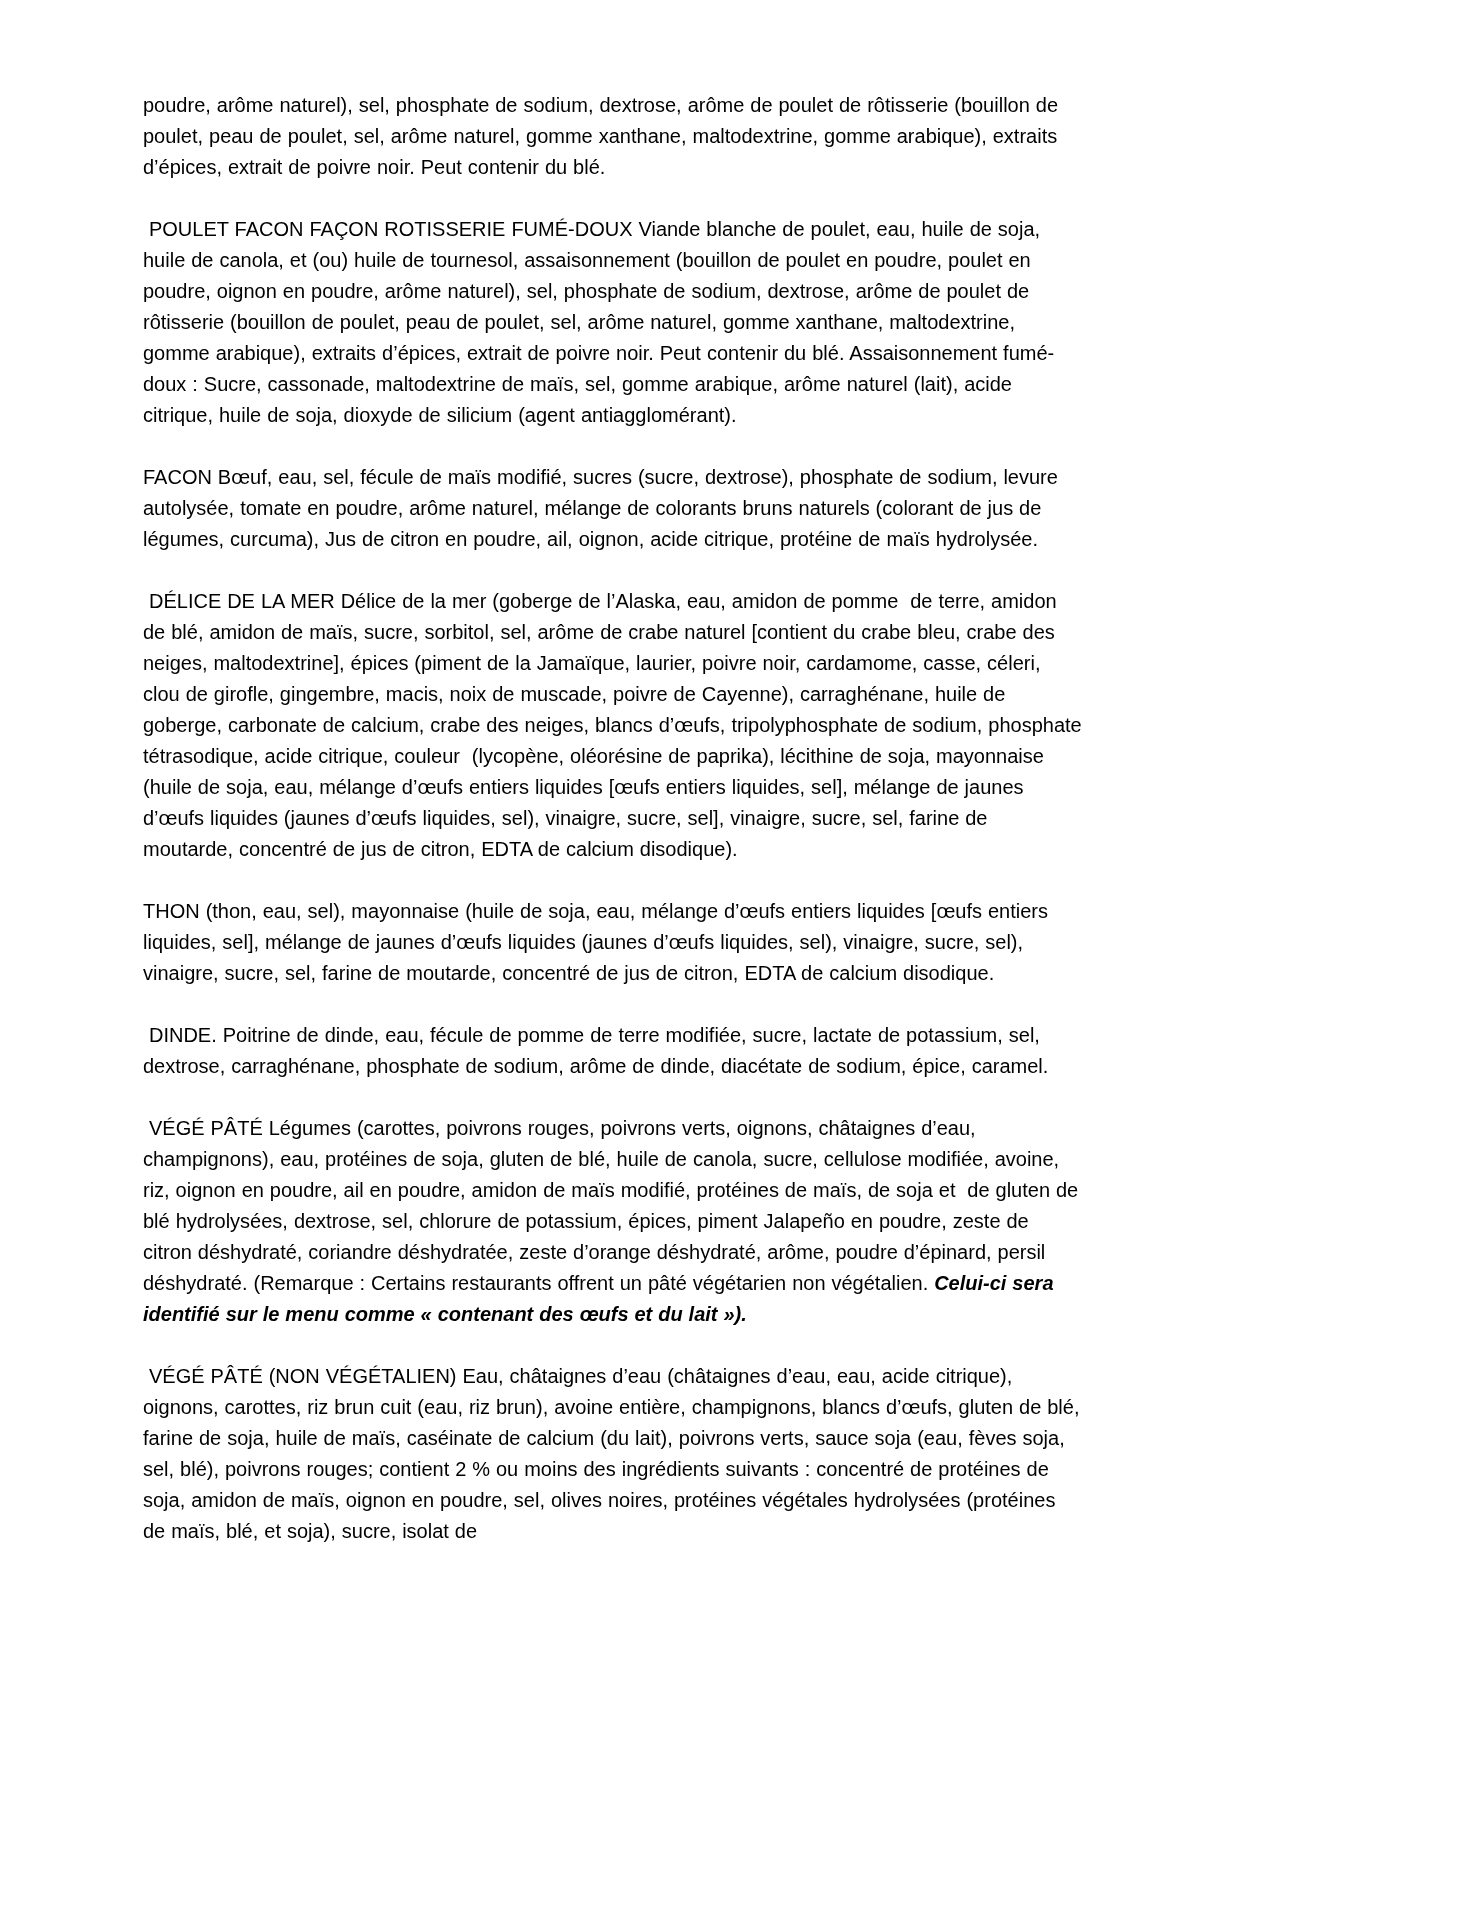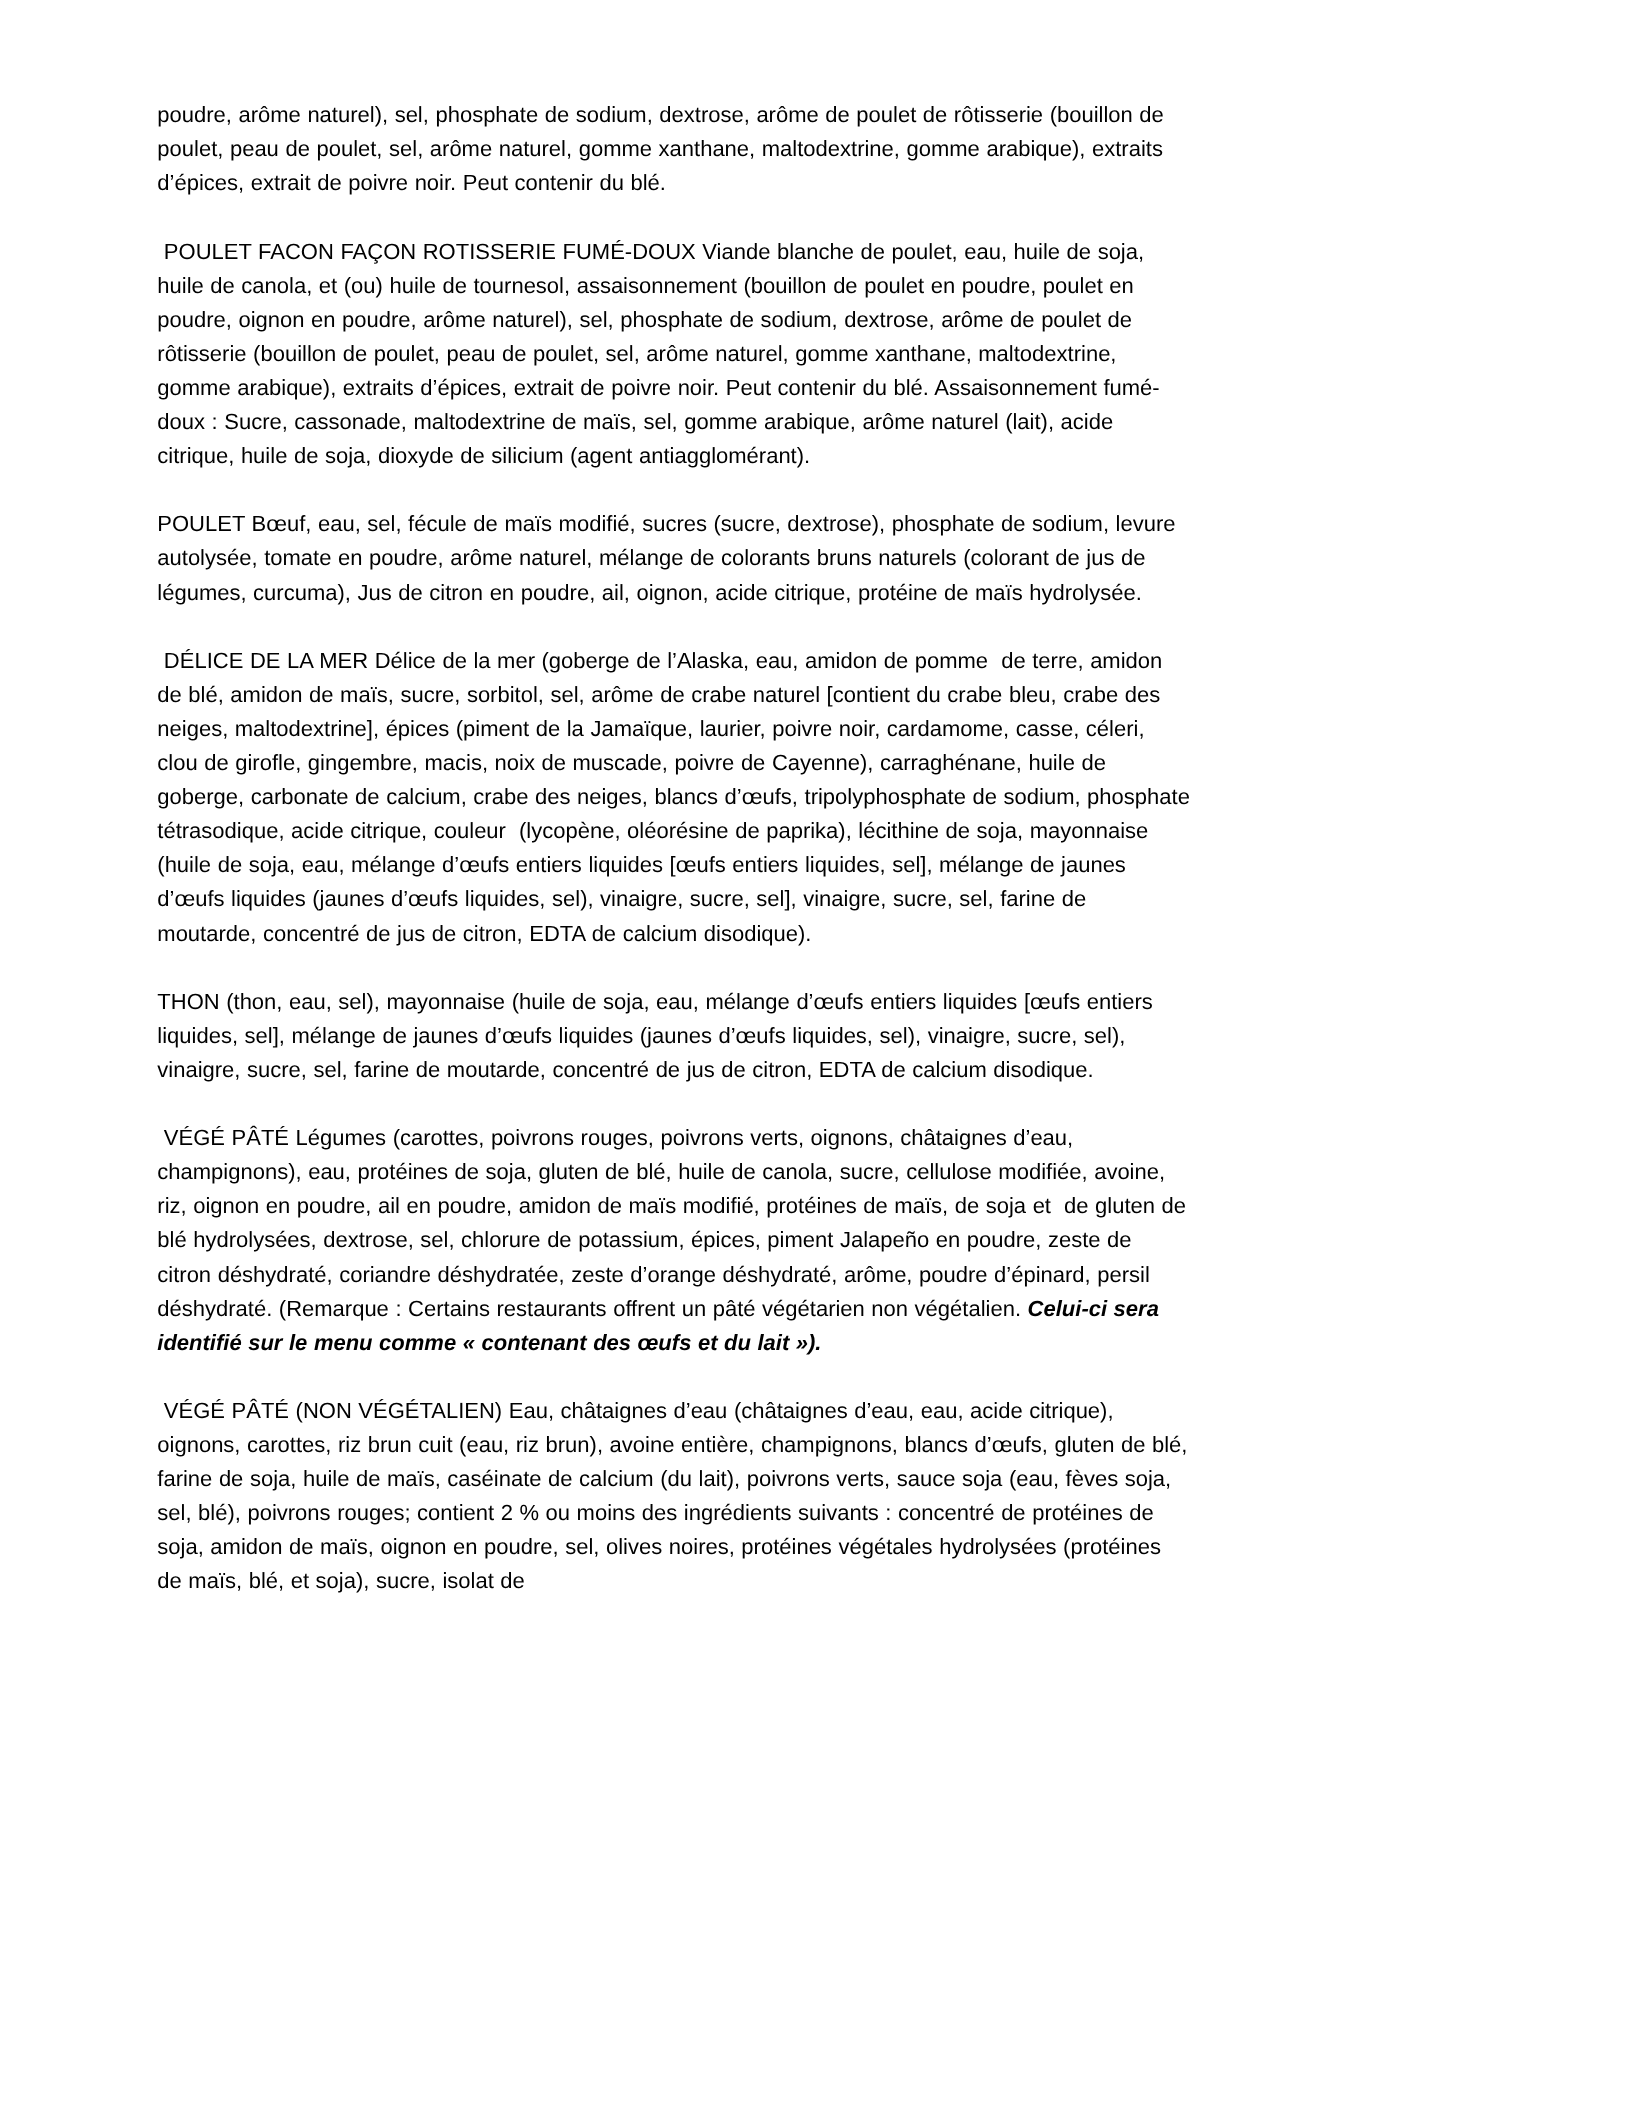--- a/index.html
+++ b/index.html
@@ -31,19 +31,20 @@
   .seg-bold { font-weight: 400; font-style: normal; }
   .seg-bolditalic { font-weight: 700; font-style: italic; }
 </style>
 </head>
 <body>
 
 <div class="page">
   <div class="doc" id="doc">
       <p class="para"><span class="seg-normal">poudre, arôme naturel), sel, phosphate de sodium, dextrose, arôme de poulet de rôtisserie (bouillon de poulet, peau de poulet, sel, arôme naturel, gomme xanthane, maltodextrine, gomme arabique), extraits d’épices, extrait de poivre noir. Peut contenir du blé.</span></p>
       <p class="para"><span class="seg-bold"> POULET FACON FAÇON ROTISSERIE FUMÉ-DOUX </span><span class="seg-normal">Viande blanche de poulet, eau, huile de soja, huile de canola, et (ou) huile de tournesol, assaisonnement (bouillon de poulet en poudre, poulet en poudre, oignon en poudre, arôme naturel), sel, phosphate de sodium, dextrose, arôme de poulet de rôtisserie (bouillon de poulet, peau de poulet, sel, arôme naturel, gomme xanthane, maltodextrine, gomme arabique), extraits d’épices, extrait de poivre noir. Peut contenir du blé. Assaisonnement fumé-doux : Sucre, cassonade, maltodextrine de maïs, sel, gomme arabique, arôme naturel (lait), acide citrique, huile de soja, dioxyde de silicium (agent antiagglomérant).</span></p>
-      <p class="para"><span class="seg-bold">POULET </span><span class="seg-normal">Bœuf, eau, sel, fécule de maïs modifié, sucres (sucre, dextrose), phosphate de sodium, levure autolysée, tomate en poudre, arôme naturel, mélange de colorants bruns naturels (colorant de jus de légumes, curcuma), Jus de citron en poudre, ail, oignon, acide citrique, protéine de maïs hydrolysée.</span></p>
+      <p class="para"><span class="seg-bold">FACON </span><span class="seg-normal">Bœuf, eau, sel, fécule de maïs modifié, sucres (sucre, dextrose), phosphate de sodium, levure autolysée, tomate en poudre, arôme naturel, mélange de colorants bruns naturels (colorant de jus de légumes, curcuma), Jus de citron en poudre, ail, oignon, acide citrique, protéine de maïs hydrolysée.</span></p>
       <p class="para"><span class="seg-bold"> DÉLICE DE LA MER </span><span class="seg-normal">Délice de la mer (goberge de l’Alaska, eau, amidon de pomme  de terre, amidon de blé, amidon de maïs, sucre, sorbitol, sel, arôme de crabe naturel [contient du crabe bleu, crabe des neiges, maltodextrine], épices (piment de la Jamaïque, laurier, poivre noir, cardamome, casse, céleri, clou de girofle, gingembre, macis, noix de muscade, poivre de Cayenne), carraghénane, huile de goberge, carbonate de calcium, crabe des neiges, blancs d’œufs, tripolyphosphate de sodium, phosphate tétrasodique, acide citrique, couleur  (lycopène, oléorésine de paprika), lécithine de soja, mayonnaise (huile de soja, eau, mélange d’œufs entiers liquides [œufs entiers liquides, sel], mélange de jaunes d’œufs liquides (jaunes d’œufs liquides, sel), vinaigre, sucre, sel], vinaigre, sucre, sel, farine de moutarde, concentré de jus de citron, EDTA de calcium disodique).</span></p>
       <p class="para"><span class="seg-bold">THON </span><span class="seg-normal">(thon, eau, sel), mayonnaise (huile de soja, eau, mélange d’œufs entiers liquides [œufs entiers liquides, sel], mélange de jaunes d’œufs liquides (jaunes d’œufs liquides, sel), vinaigre, sucre, sel), vinaigre, sucre, sel, farine de moutarde, concentré de jus de citron, EDTA de calcium disodique.</span></p>
+      <p class="para"><span class="seg-bold"> DINDE</span><span class="seg-normal">. Poitrine de dinde, eau, fécule de pomme de terre modifiée, sucre, lactate de potassium, sel, dextrose, carraghénane, phosphate de sodium, arôme de dinde, diacétate de sodium, épice, caramel.</span></p>
       <p class="para"><span class="seg-bold"> VÉGÉ PÂTÉ </span><span class="seg-normal">Légumes (carottes, poivrons rouges, poivrons verts, oignons, châtaignes d’eau, champignons), eau, protéines de soja, gluten de blé, huile de canola, sucre, cellulose modifiée, avoine, riz, oignon en poudre, ail en poudre, amidon de maïs modifié, protéines de maïs, de soja et  de gluten de blé hydrolysées, dextrose, sel, chlorure de potassium, épices, piment Jalapeño en poudre, zeste de citron déshydraté, coriandre déshydratée, zeste d’orange déshydraté, arôme, poudre d’épinard, persil déshydraté. </span><span class="seg-bold">(Remarque : Certains restaurants offrent un pâté végétarien non végétalien. </span><span class="seg-bolditalic">Celui-ci sera identifié sur le menu comme « contenant des œufs et du lait »).</span></p>
       <p class="para"><span class="seg-bold"> VÉGÉ PÂTÉ (NON VÉGÉTALIEN) </span><span class="seg-normal">Eau, châtaignes d’eau (châtaignes d’eau, eau, acide citrique), oignons, carottes, riz brun cuit (eau, riz brun), avoine entière, champignons, blancs d’œufs, gluten de blé, farine de soja, huile de maïs, caséinate de calcium (du lait), poivrons verts, sauce soja (eau, fèves soja, sel, blé), poivrons rouges; contient 2 % ou moins des ingrédients suivants : concentré de protéines de soja, amidon de maïs, oignon en poudre, sel, olives noires, protéines végétales hydrolysées (protéines de maïs, blé, et soja), sucre, isolat de</span></p>
     </div>
 </div>
 
 </body></html>

